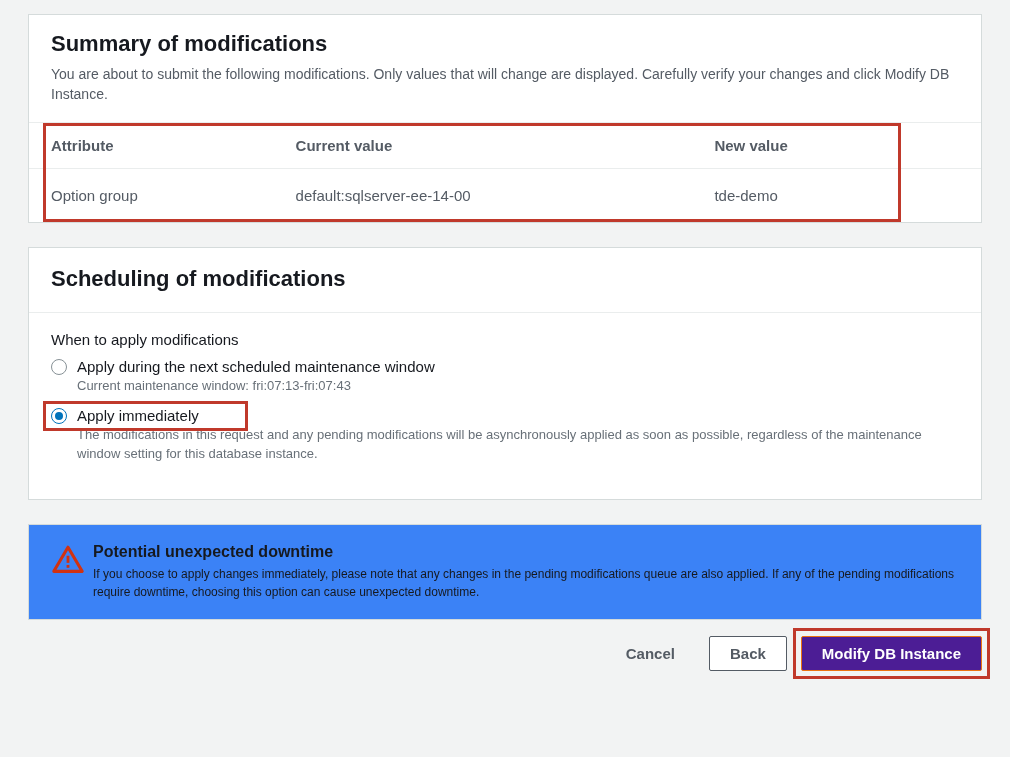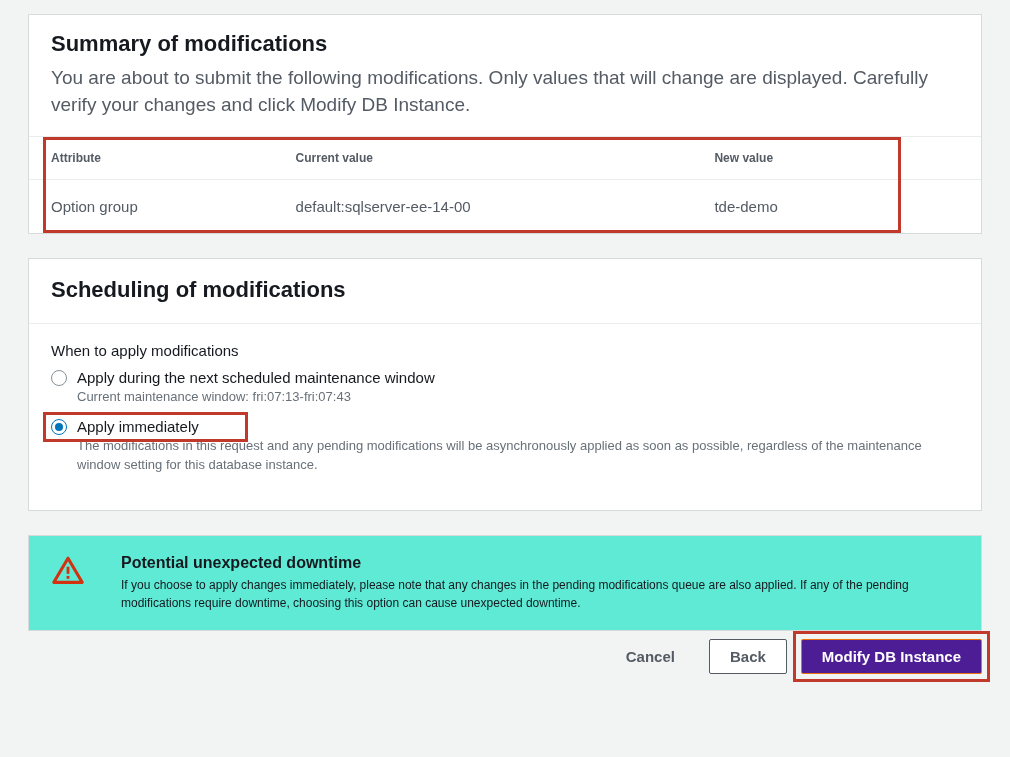--- a/index.html
+++ b/index.html
@@ -23,36 +23,36 @@
   .panel-header {
     padding: 16px 22px 18px 22px;
   }
   .panel-title {
     font-size: 22px;
     font-weight: 700;
     color: #16191f;
     margin: 0 0 8px 0;
   }
   .panel-desc {
-    font-size: 19px;
+    font-size: 14px;
     color: #545b64;
     line-height: 1.4;
     margin: 0;
   }
   .table-wrapper {
     border-top: 1px solid #eaeded;
   }
   .mods-table {
     width: 100%;
     border-collapse: collapse;
   }
   .mods-table th {
     text-align: left;
     font-weight: 700;
-    font-size: 12px;
+    font-size: 15px;
     color: #545b64;
     padding: 14px 22px 14px 0;
     border-bottom: 1px solid #eaeded;
   }
   .mods-table th:first-child,
   .mods-table td:first-child {
     padding-left: 22px;
   }
   .mods-table td {
     padding: 18px 22px 18px 0;
@@ -123,26 +123,26 @@
   .radio-highlight-box {
     position: absolute;
     border: 3px solid #c0392b;
     left: -8px;
     top: -6px;
     width: 205px;
     height: 30px;
     pointer-events: none;
   }
   .warning-panel {
-    background: #5eead4;
+    background: #3b82f6;
     border: 1px solid #d5dbdb;
     padding: 18px 22px;
     display: flex;
-    gap: 36px;
-    margin-bottom: 8px;
+    gap: 8px;
+    margin-bottom: 16px;
   }
   .warning-icon svg {
     width: 34px;
     height: 34px;
   }
   .warning-title {
     font-size: 16px;
     font-weight: 700;
     color: #16191f;
     margin: 0 0 4px 0;

